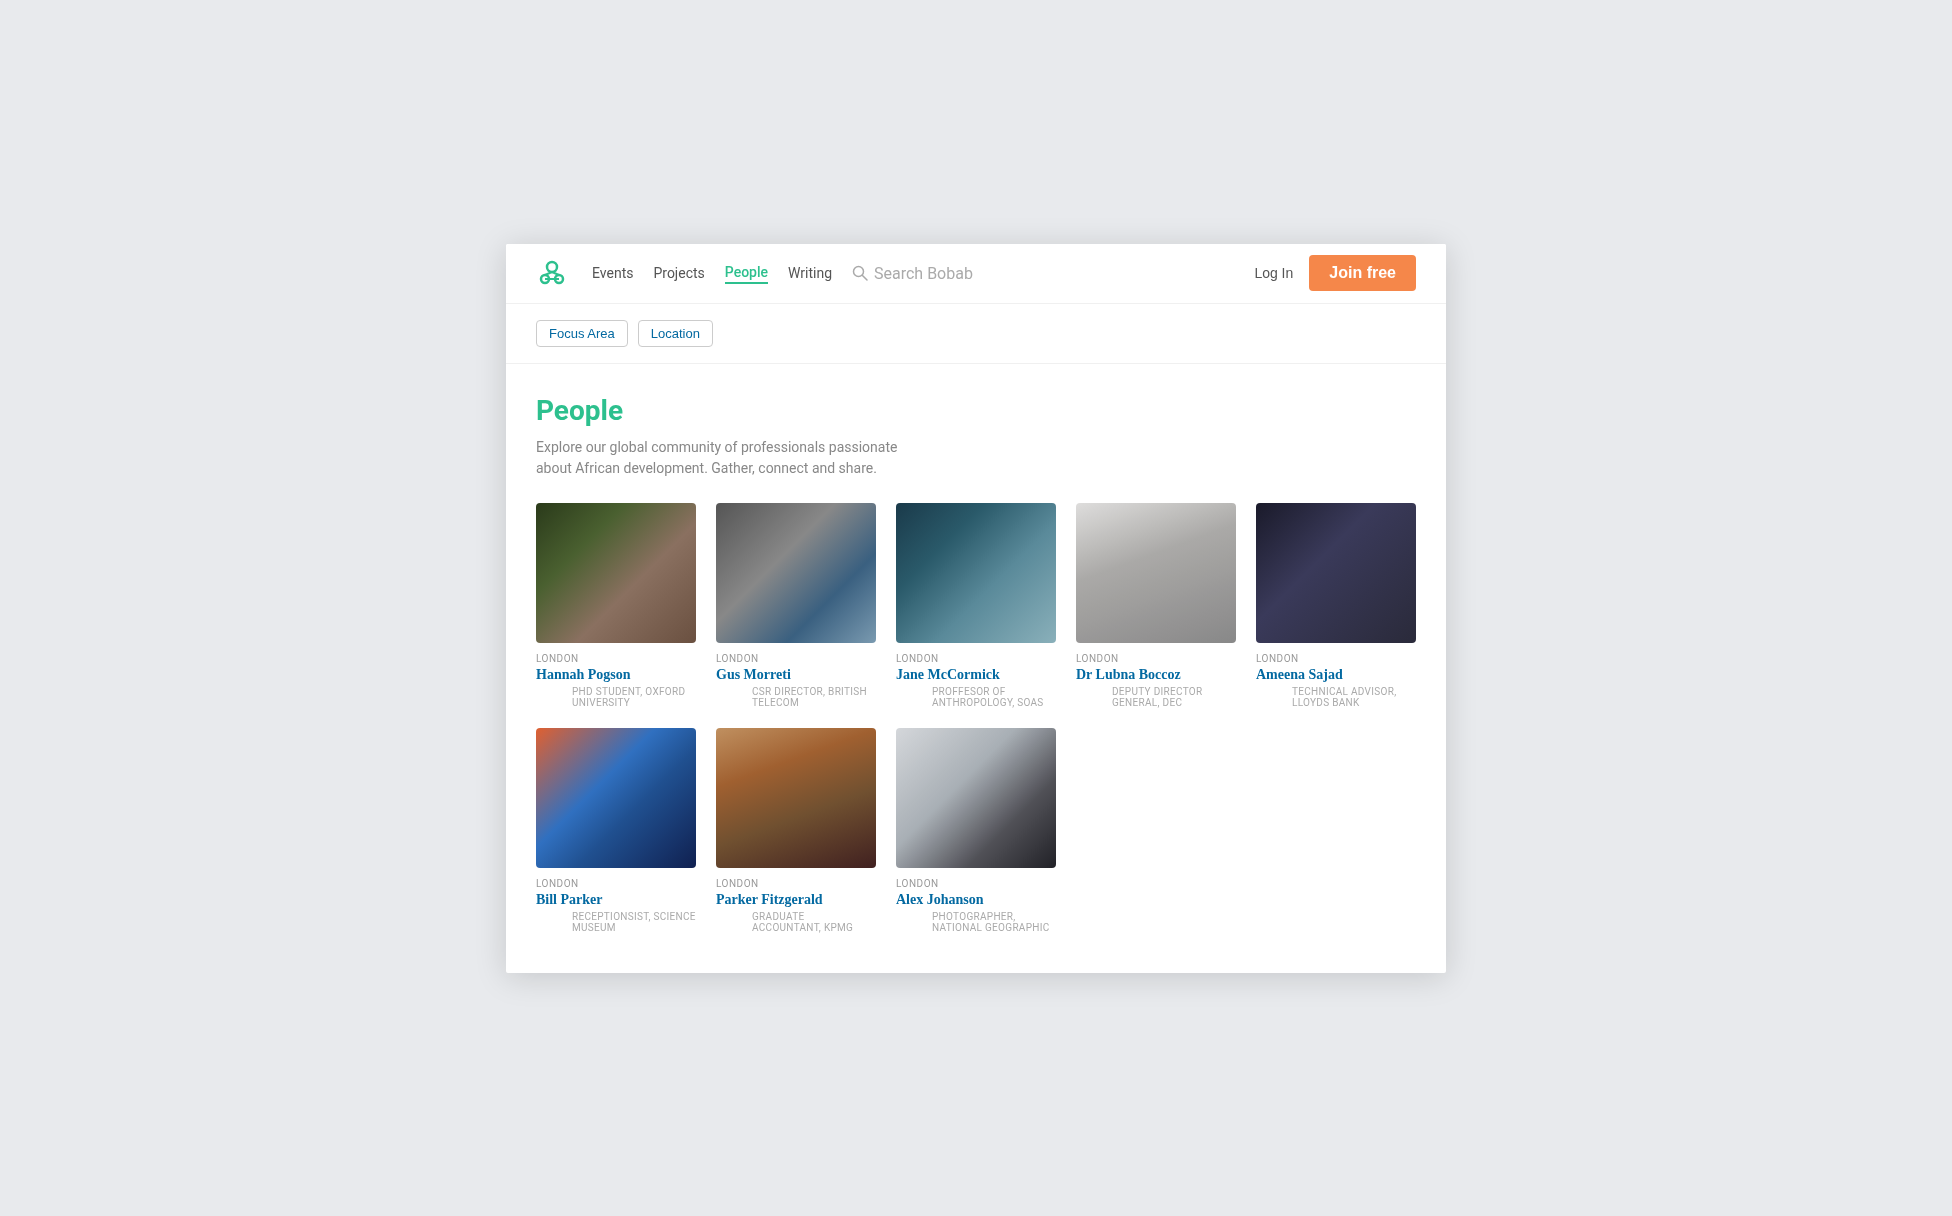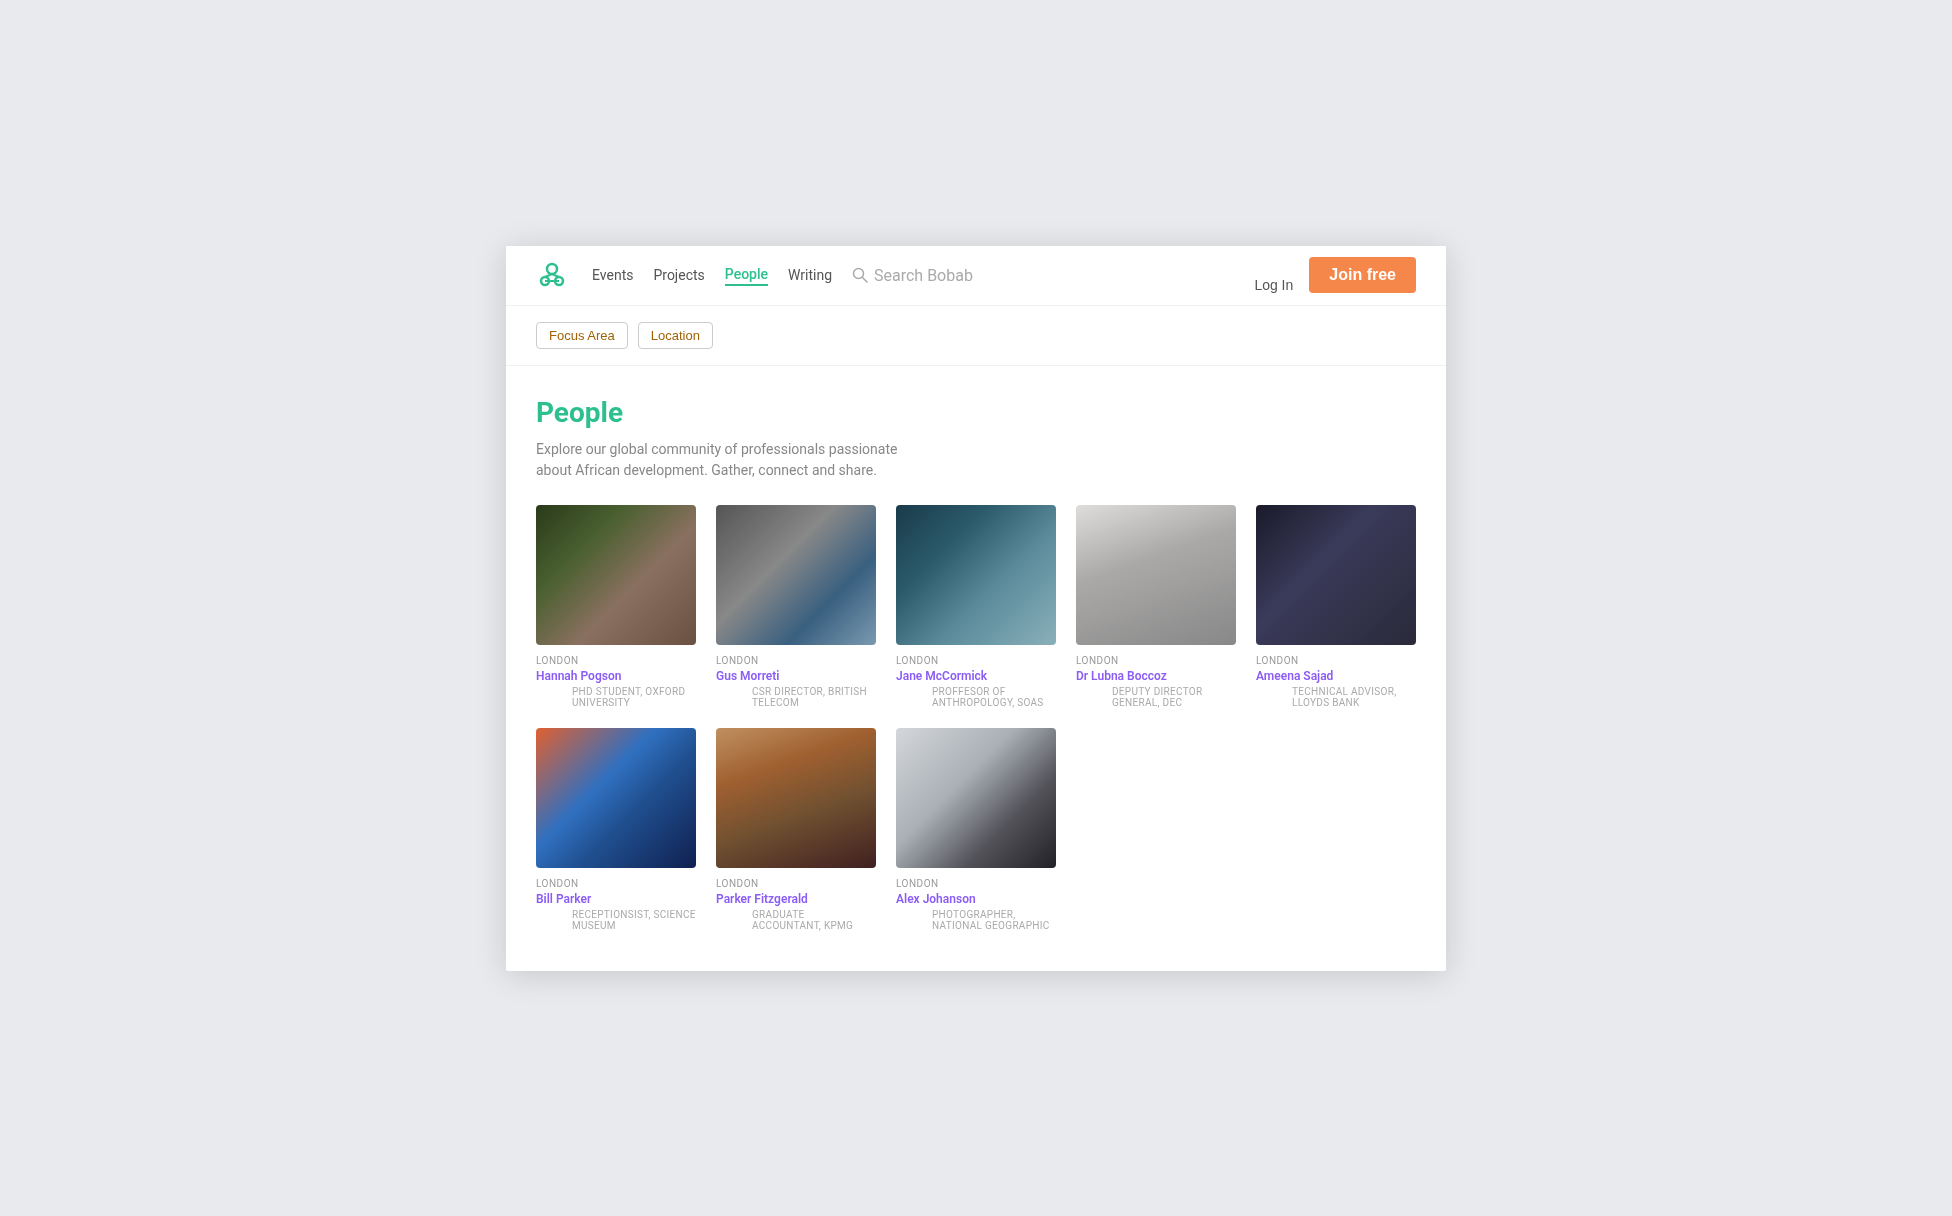--- a/index.html
+++ b/index.html
@@ -64,21 +64,21 @@
       font-size: 16px;
       margin-right: 20px;
     }
     .search-icon-svg {
       width: 16px;
       height: 16px;
       color: #aaa;
     }
     .nav-right {
       display: flex;
-      align-items: flex-end;
+      align-items: center;
       gap: 16px;
     }
     .log-in-btn {
       font-size: 14px;
       color: #555;
       cursor: pointer;
       background: none;
       border: none;
     }
     .join-btn {
@@ -97,21 +97,21 @@
       align-items: center;
       gap: 10px;
       padding: 16px 30px;
       border-bottom: 1px solid #f0f0f0;
     }
     .filter-btn {
       border: 1px solid #ccc;
       border-radius: 4px;
       padding: 5px 12px;
       font-size: 13px;
-      color: #a16207;
+      color: #0369a1;
       background: #fff;
       cursor: pointer;
     }
     
     .main-content {
       padding: 30px 30px 40px;
     }
     .page-title {
       font-size: 28px;
       font-weight: 700;
@@ -145,24 +145,25 @@
       position: relative;
     }
     .person-location {
       font-size: 10px;
       color: #999;
       text-transform: uppercase;
       letter-spacing: 0.5px;
       margin-bottom: 3px;
     }
     .person-name {
-      font-size: 12px;
+      font-size: 14px;
       font-weight: 600;
-      color: #8b5cf6;
+      color: #0369a1;
       margin-bottom: 3px;
+      font-family: Liberation Serif, serif;
     }
     .person-role {
       font-size: 10px;
       color: #aaa;
       text-transform: uppercase;
       letter-spacing: 0.3px;
       margin-left: 36px;
     }
 
     

